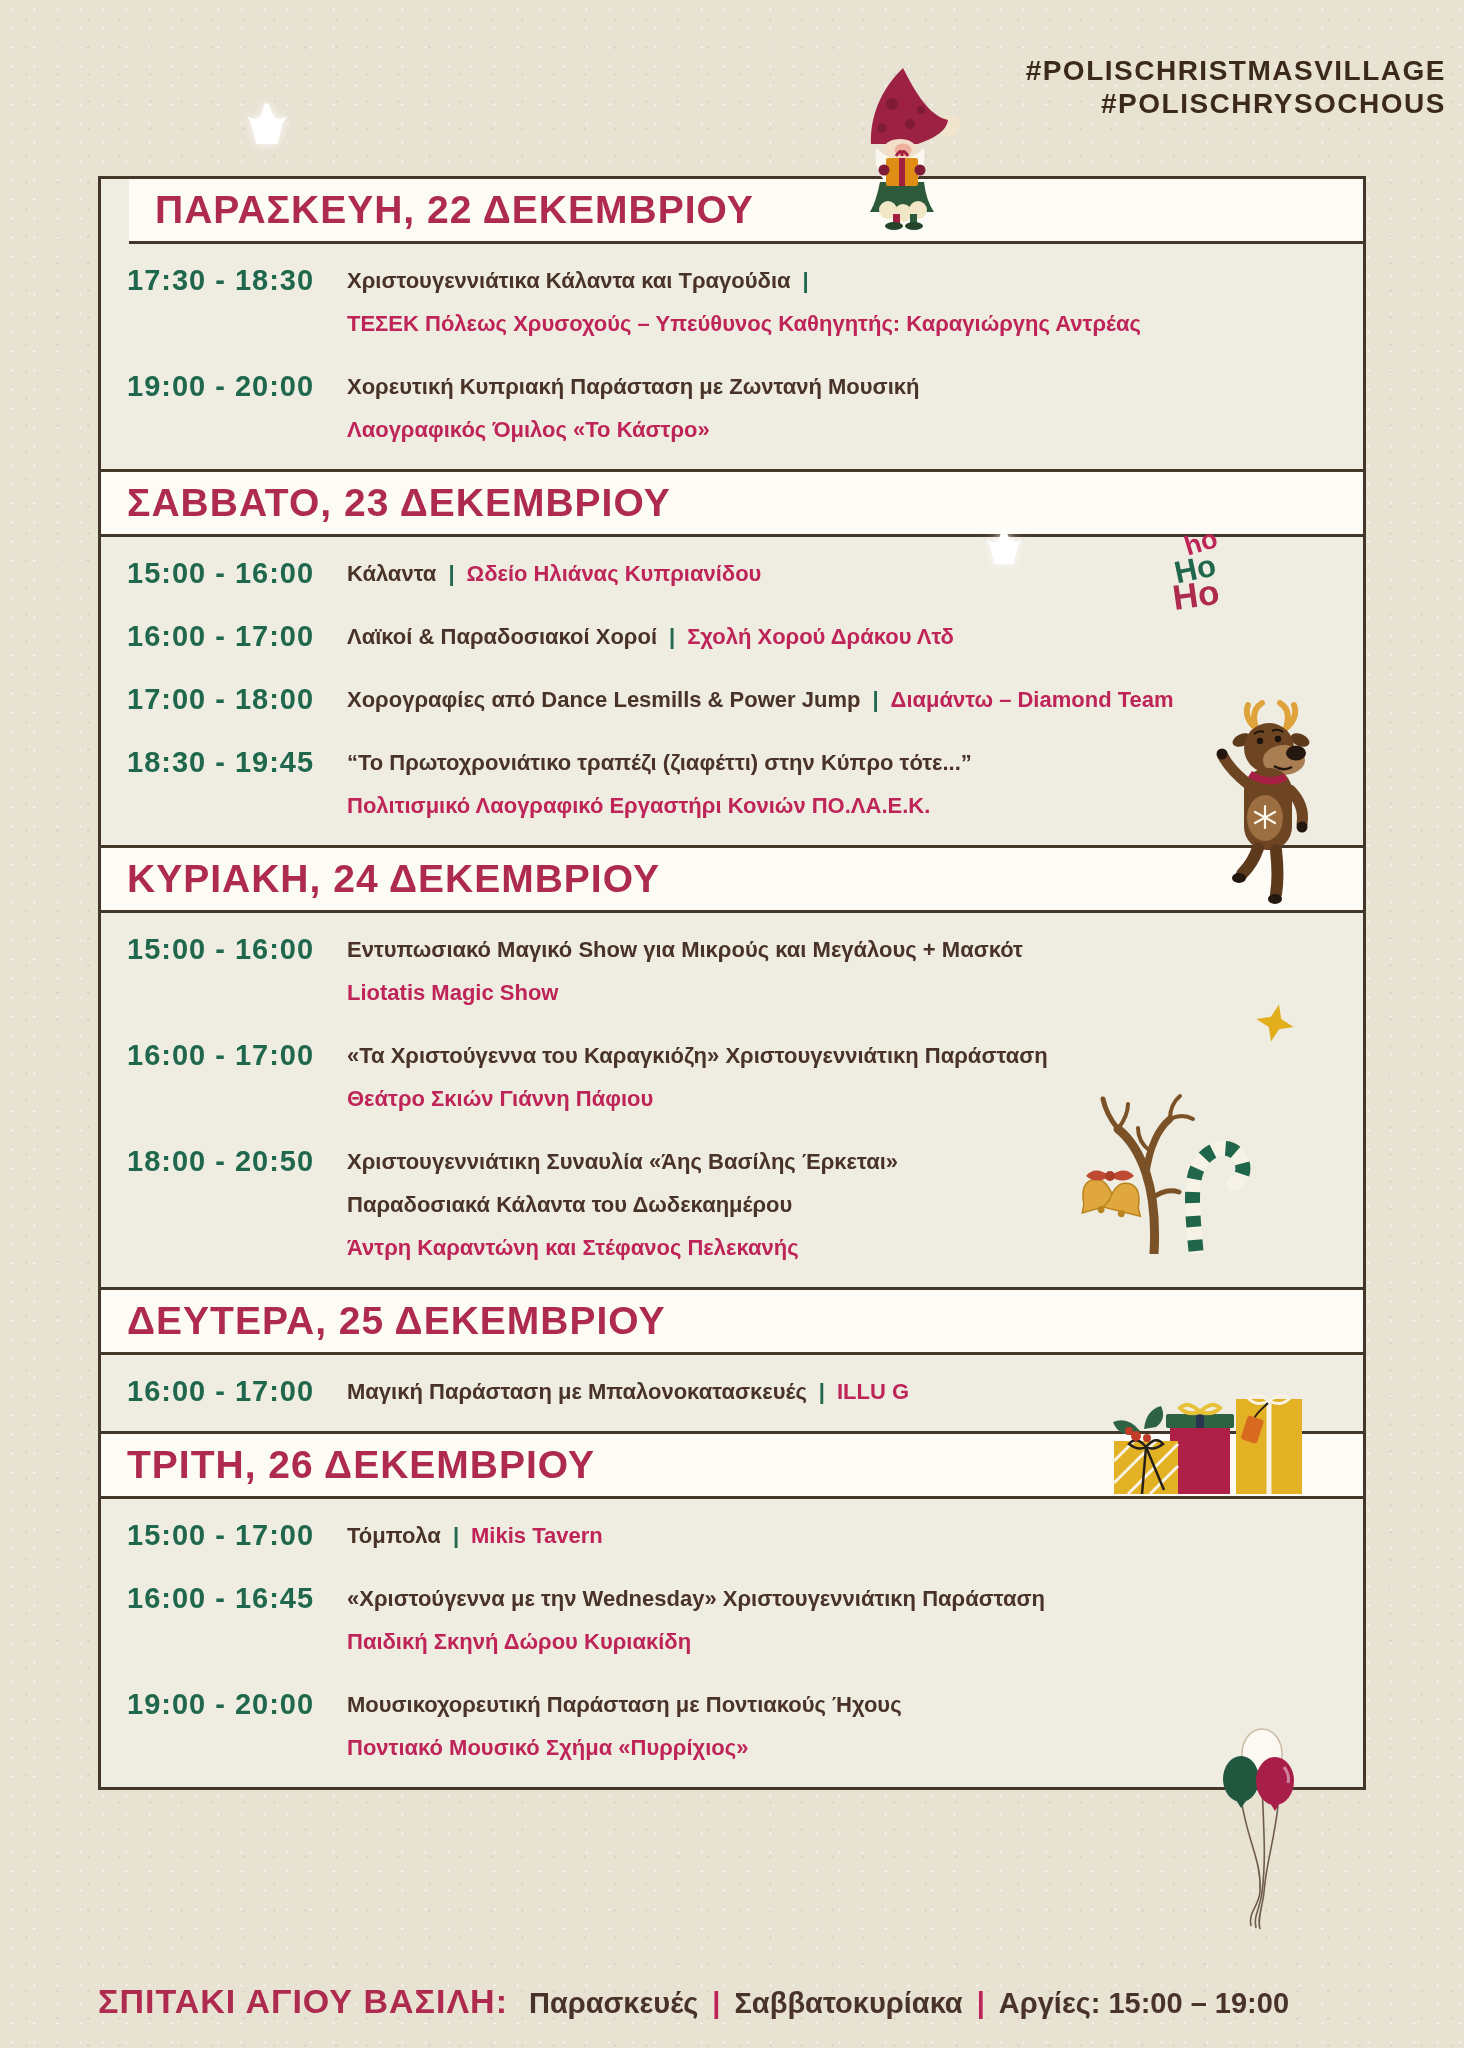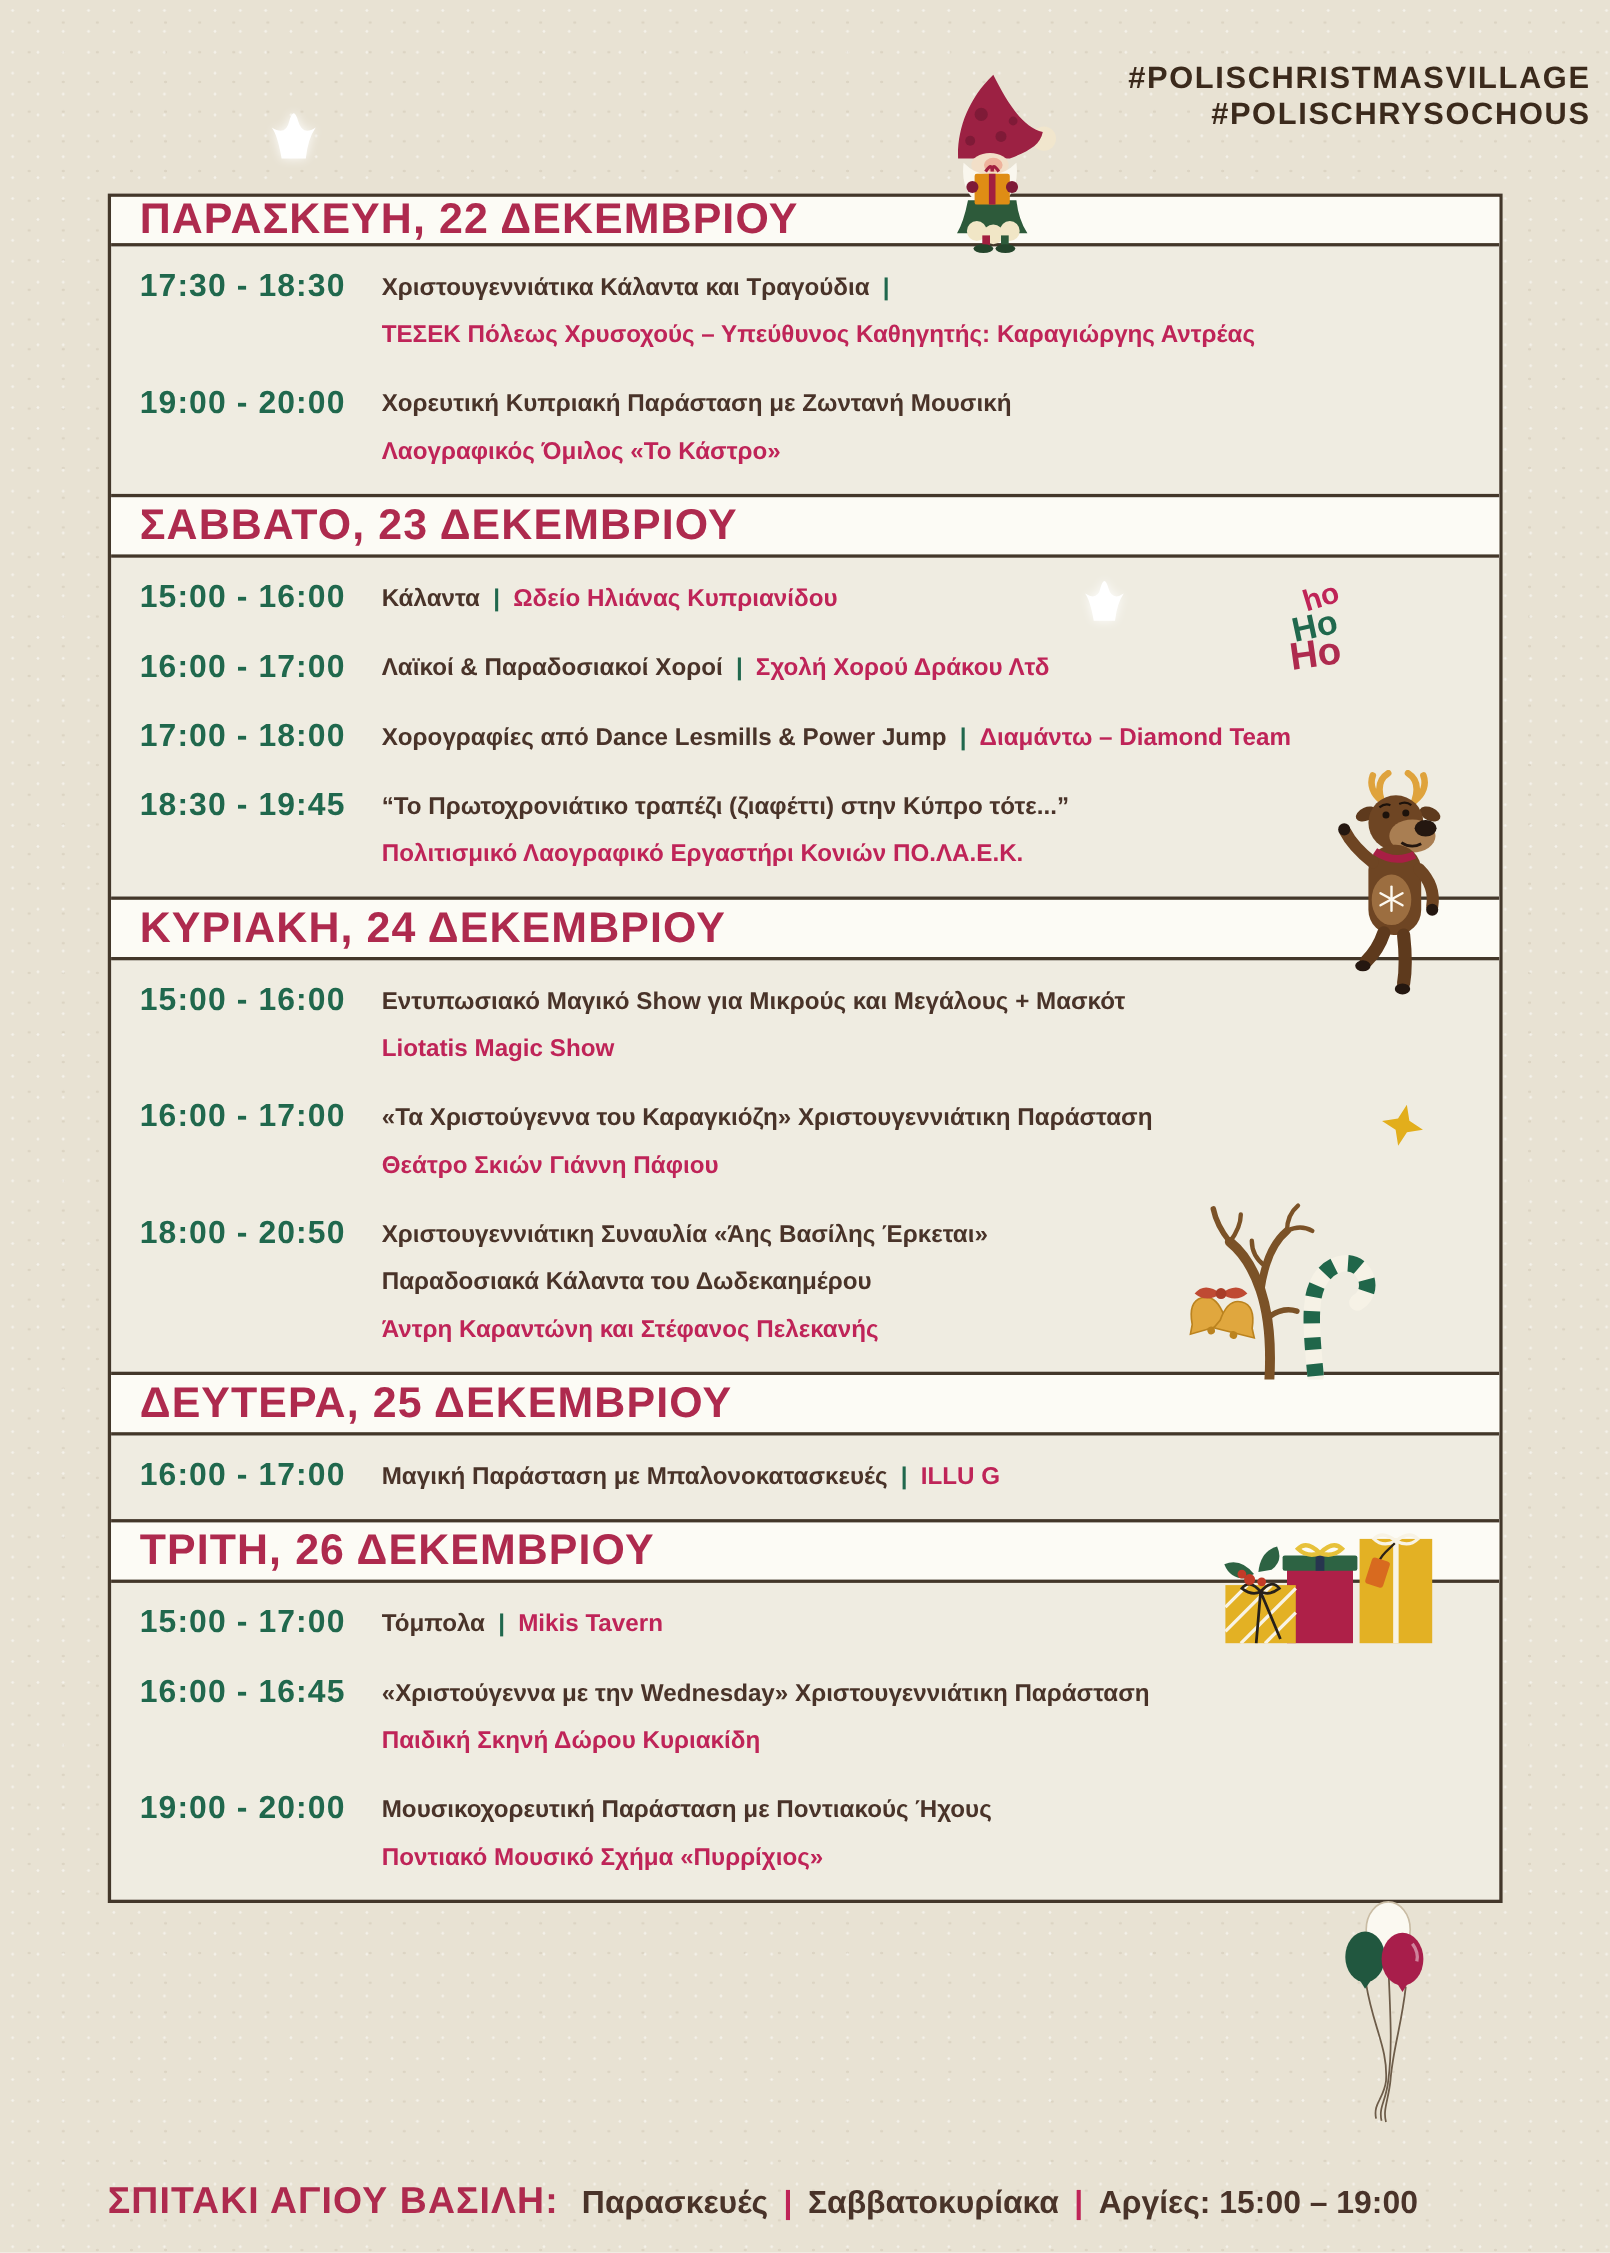--- a/index.html
+++ b/index.html
@@ -13,24 +13,24 @@
     background-size:23px 19px, 31px 27px;
     background-position:0 0, 11px 7px;
   }
   
   .hashtags{position:absolute; top:54px; right:18px; text-align:right;
     color:var(--hashtag_brown,#3b2a1c); font-weight:bold; font-size:28px;
     letter-spacing:1.5px; line-height:33px;}
   
   .box{position:absolute; left:98px; top:176px; width:1268px; box-sizing:border-box;
     border:3px solid var(--border,#43372a); background:var(--section_bg,#efece1); z-index:1;}
-  .band{height:58px; box-sizing:border-box; background:var(--band_bg,#fcfbf5);
+  .band{height:68px; box-sizing:border-box; background:var(--band_bg,#fcfbf5);
     border-top:3px solid var(--border,#43372a); border-bottom:3px solid var(--border,#43372a);
     display:flex; align-items:center; padding-left:26px;}
-  .band:first-child{border-top:none; height:45px;}
+  .band:first-child{border-top:none; height:65px;margin-left:28px;}
   .day-title{color:var(--header_red,#ae2a4e); font-weight:bold; font-size:39px; letter-spacing:1px;}
   .events{display:flex; flex-direction:column; gap:20px; padding:15px 12px 18px 26px;}
   .event-row{display:flex; align-items:flex-start;}
   .time{flex:0 0 220px; color:var(--time_green,#20684d); font-weight:bold;
     font-size:29px; line-height:43px; letter-spacing:1px;}
   .lines{flex:1 1 auto; min-width:0;}
   .line{display:flex; gap:12px; white-space:nowrap; line-height:43px; font-size:22px; font-weight:bold;}
   .seg-title{color:var(--title_brown,#493329);}
   .seg-performer{color:var(--performer_red,#bf2458);}
   .seg-pipe{color:var(--time_green,#20684d);}

